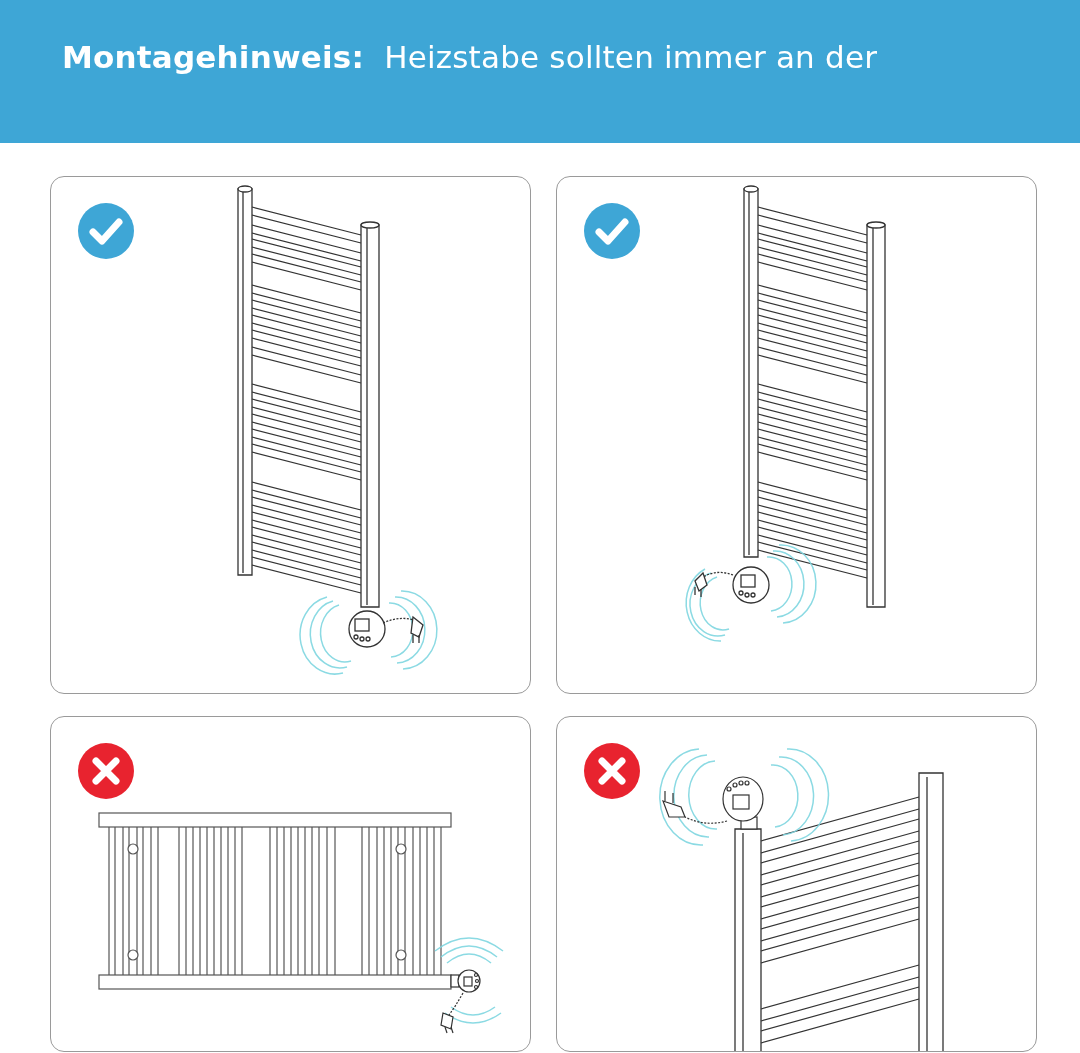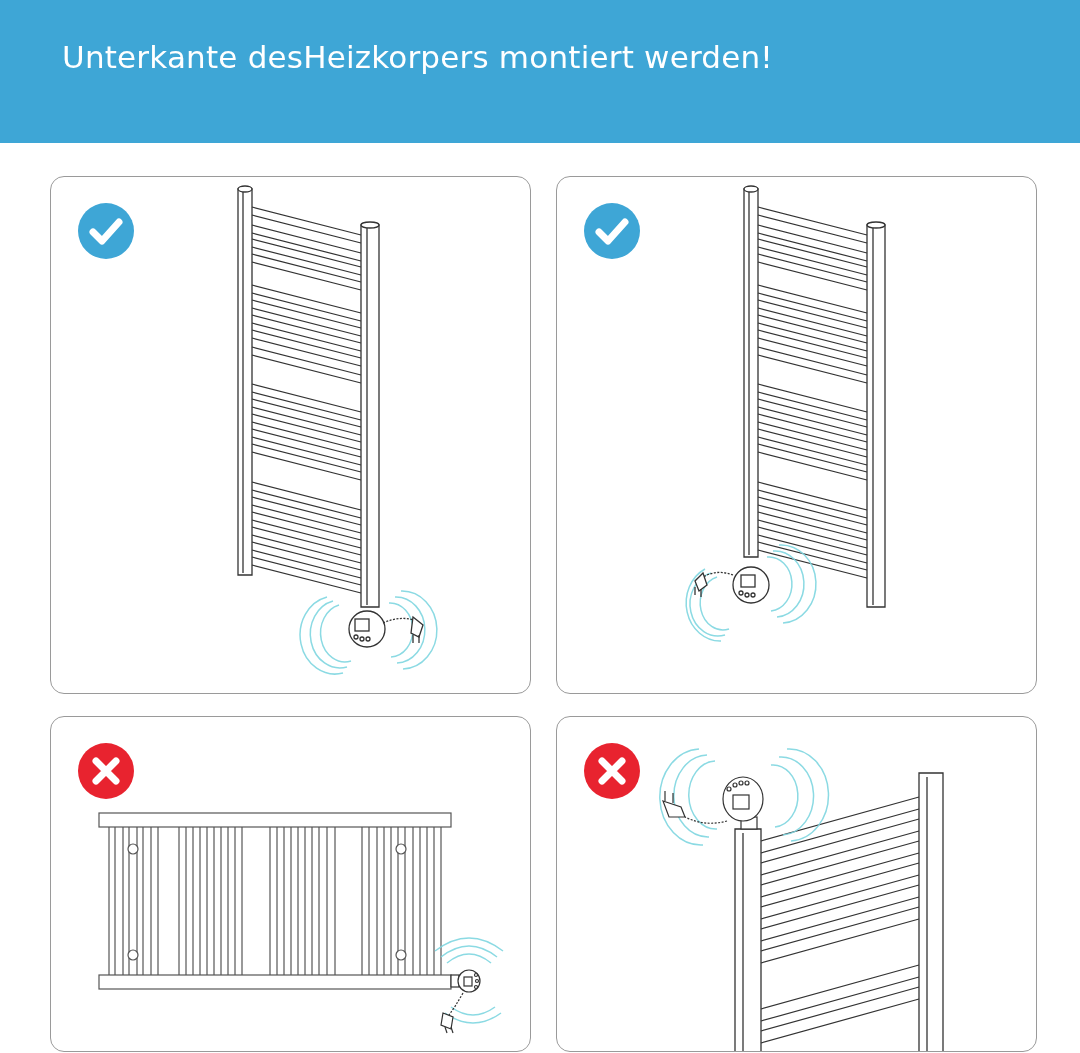--- a/index.html
+++ b/index.html
@@ -36,21 +36,21 @@
     width: 56px; height: 56px; border-radius: 50%;
   }
   .badge svg { width: 56px; height: 56px; display: block; }
 
   .illus { position: absolute; left: 0; top: 0; }
 </style>
 </head>
 <body>
 
 <div class="header">
-  <span class="line">Unterkante desHeizkorpers montiert werden!</span>
+  <span class="line"><span class="bold">Montagehinweis:</span>&nbsp; <span>Heizstabe sollten immer an der</span></span>
 </div>
 
 <div class="panel p1">
   <svg class="illus" width="481" height="518" viewBox="0 0 481 518">
     <g fill="none" stroke="#333" stroke-width="1.3">
 
       <path d="M187 12 L201 12 L201 398 L187 398 Z" fill="#fff"></path>
       <line x1="192" y1="14" x2="192" y2="396"></line>
       <ellipse cx="194" cy="12" rx="7" ry="3" fill="#fff"></ellipse>
 

